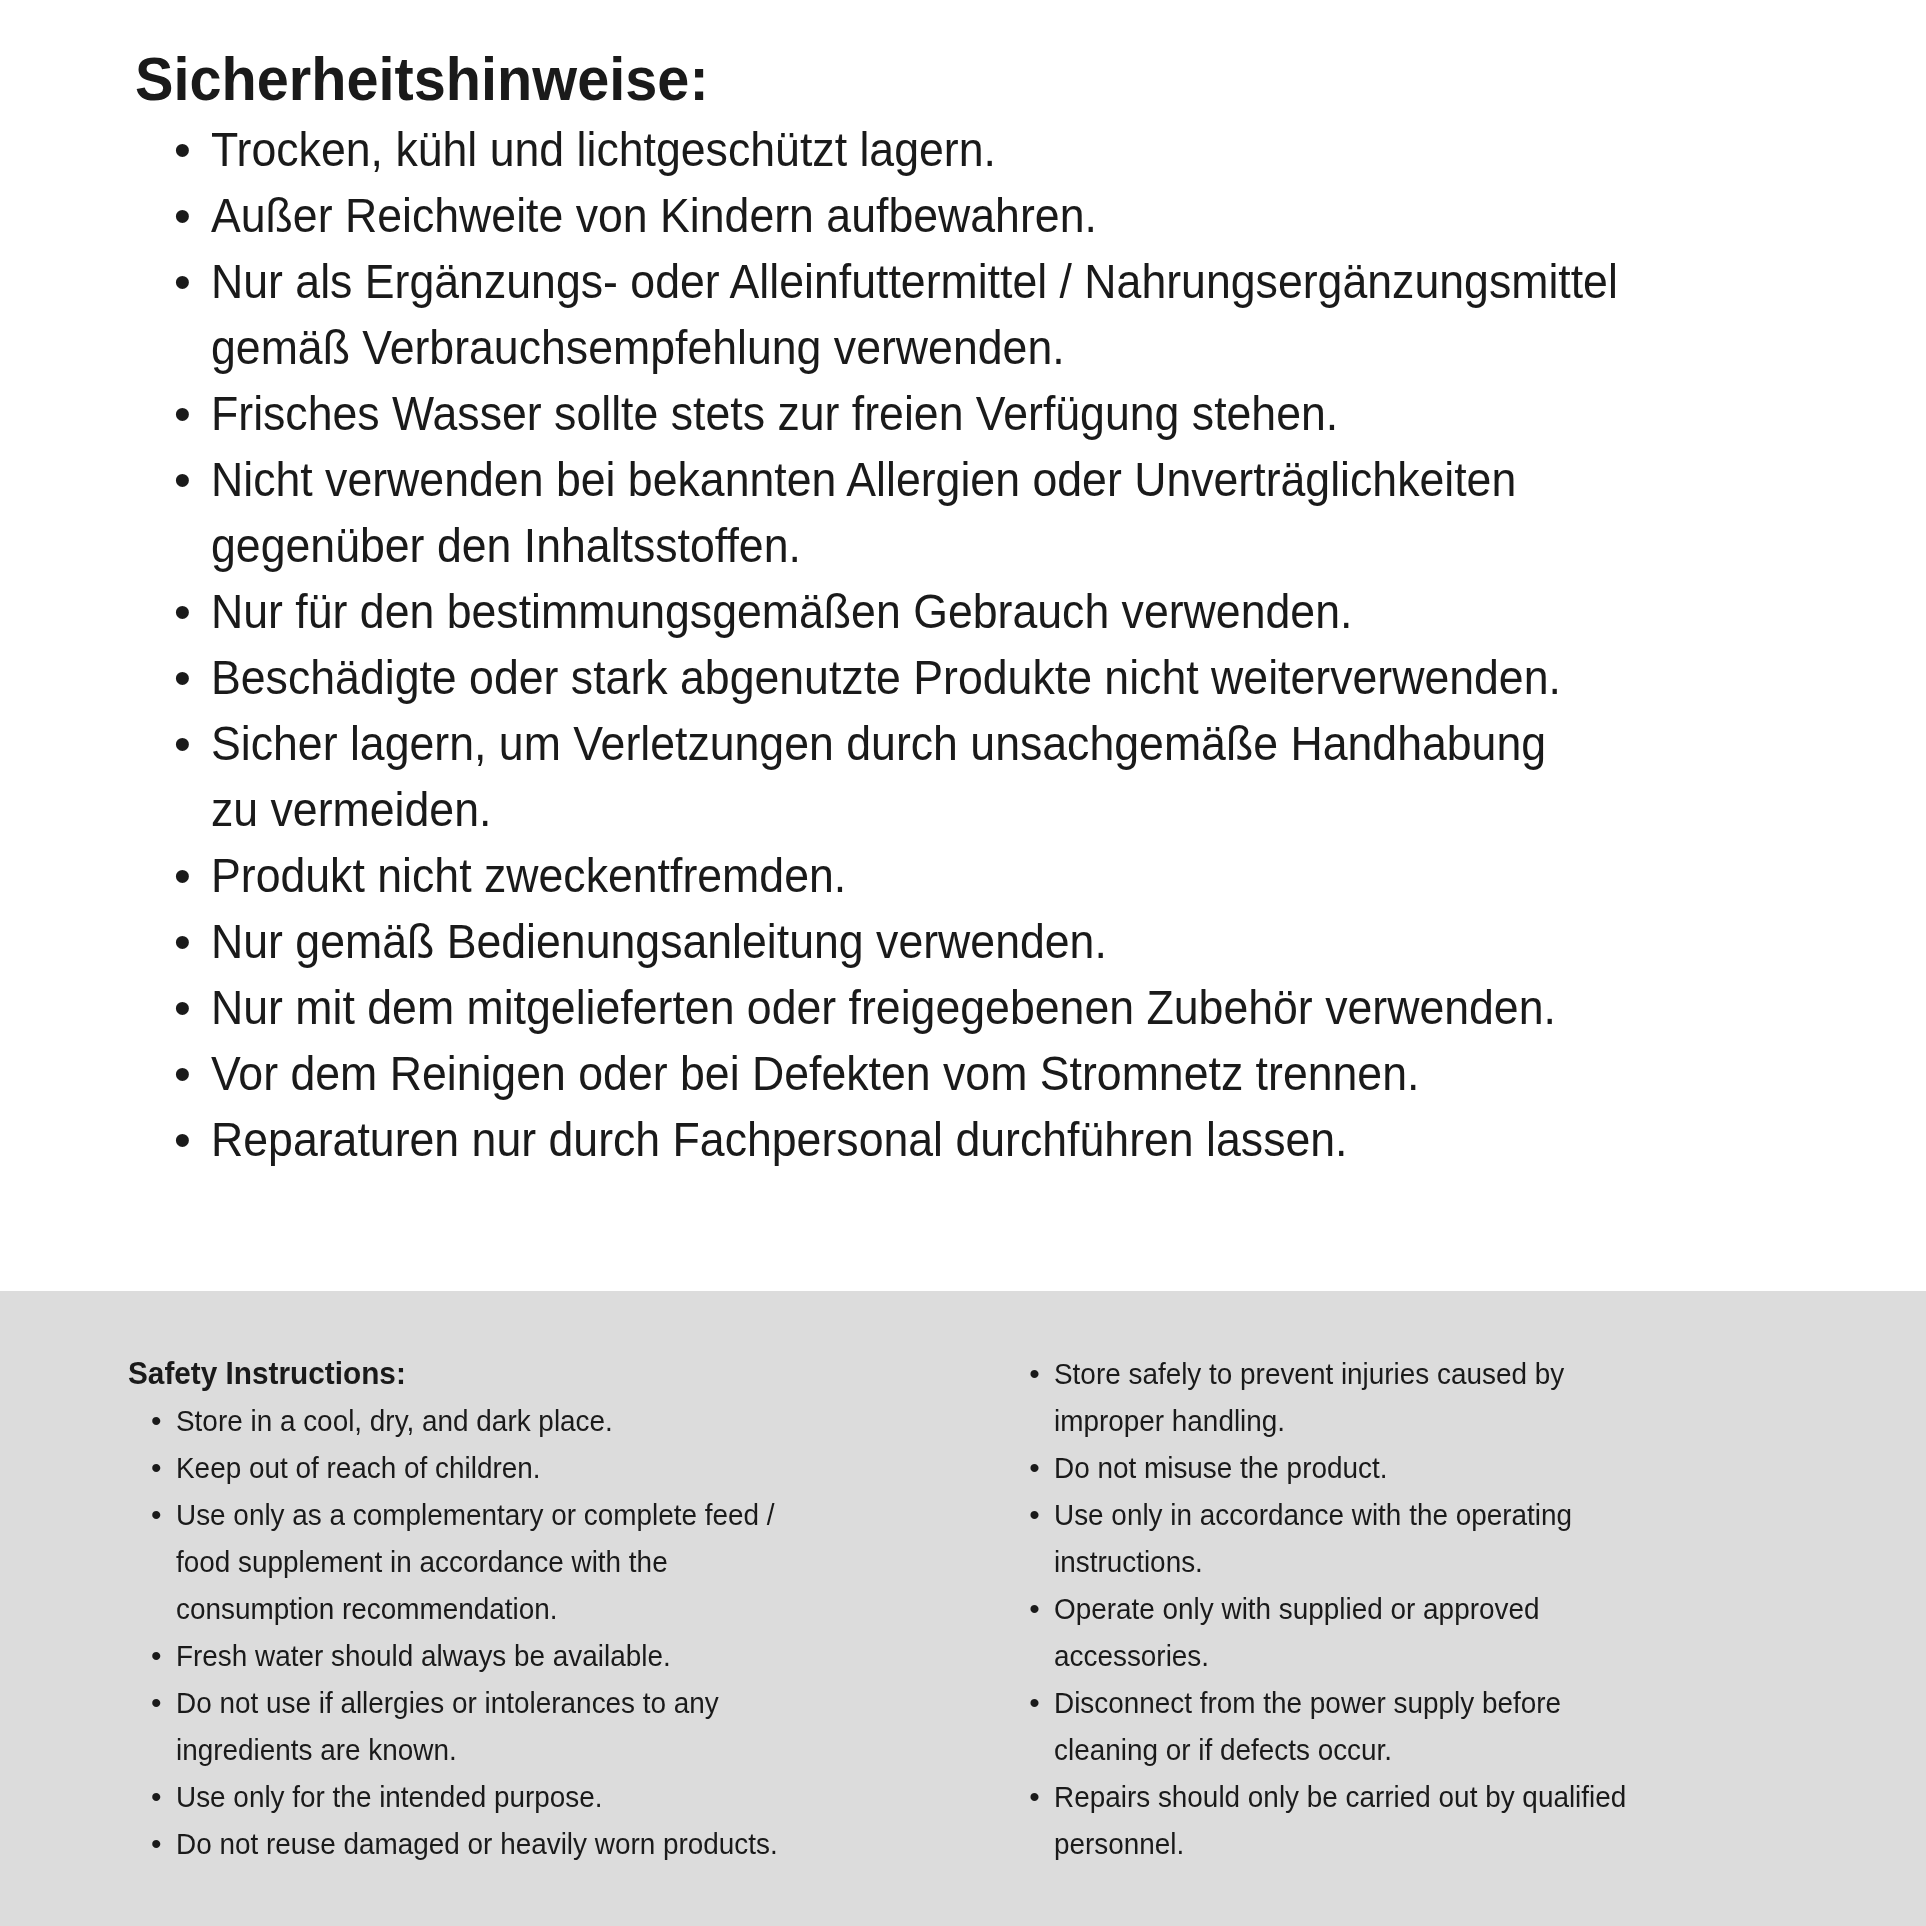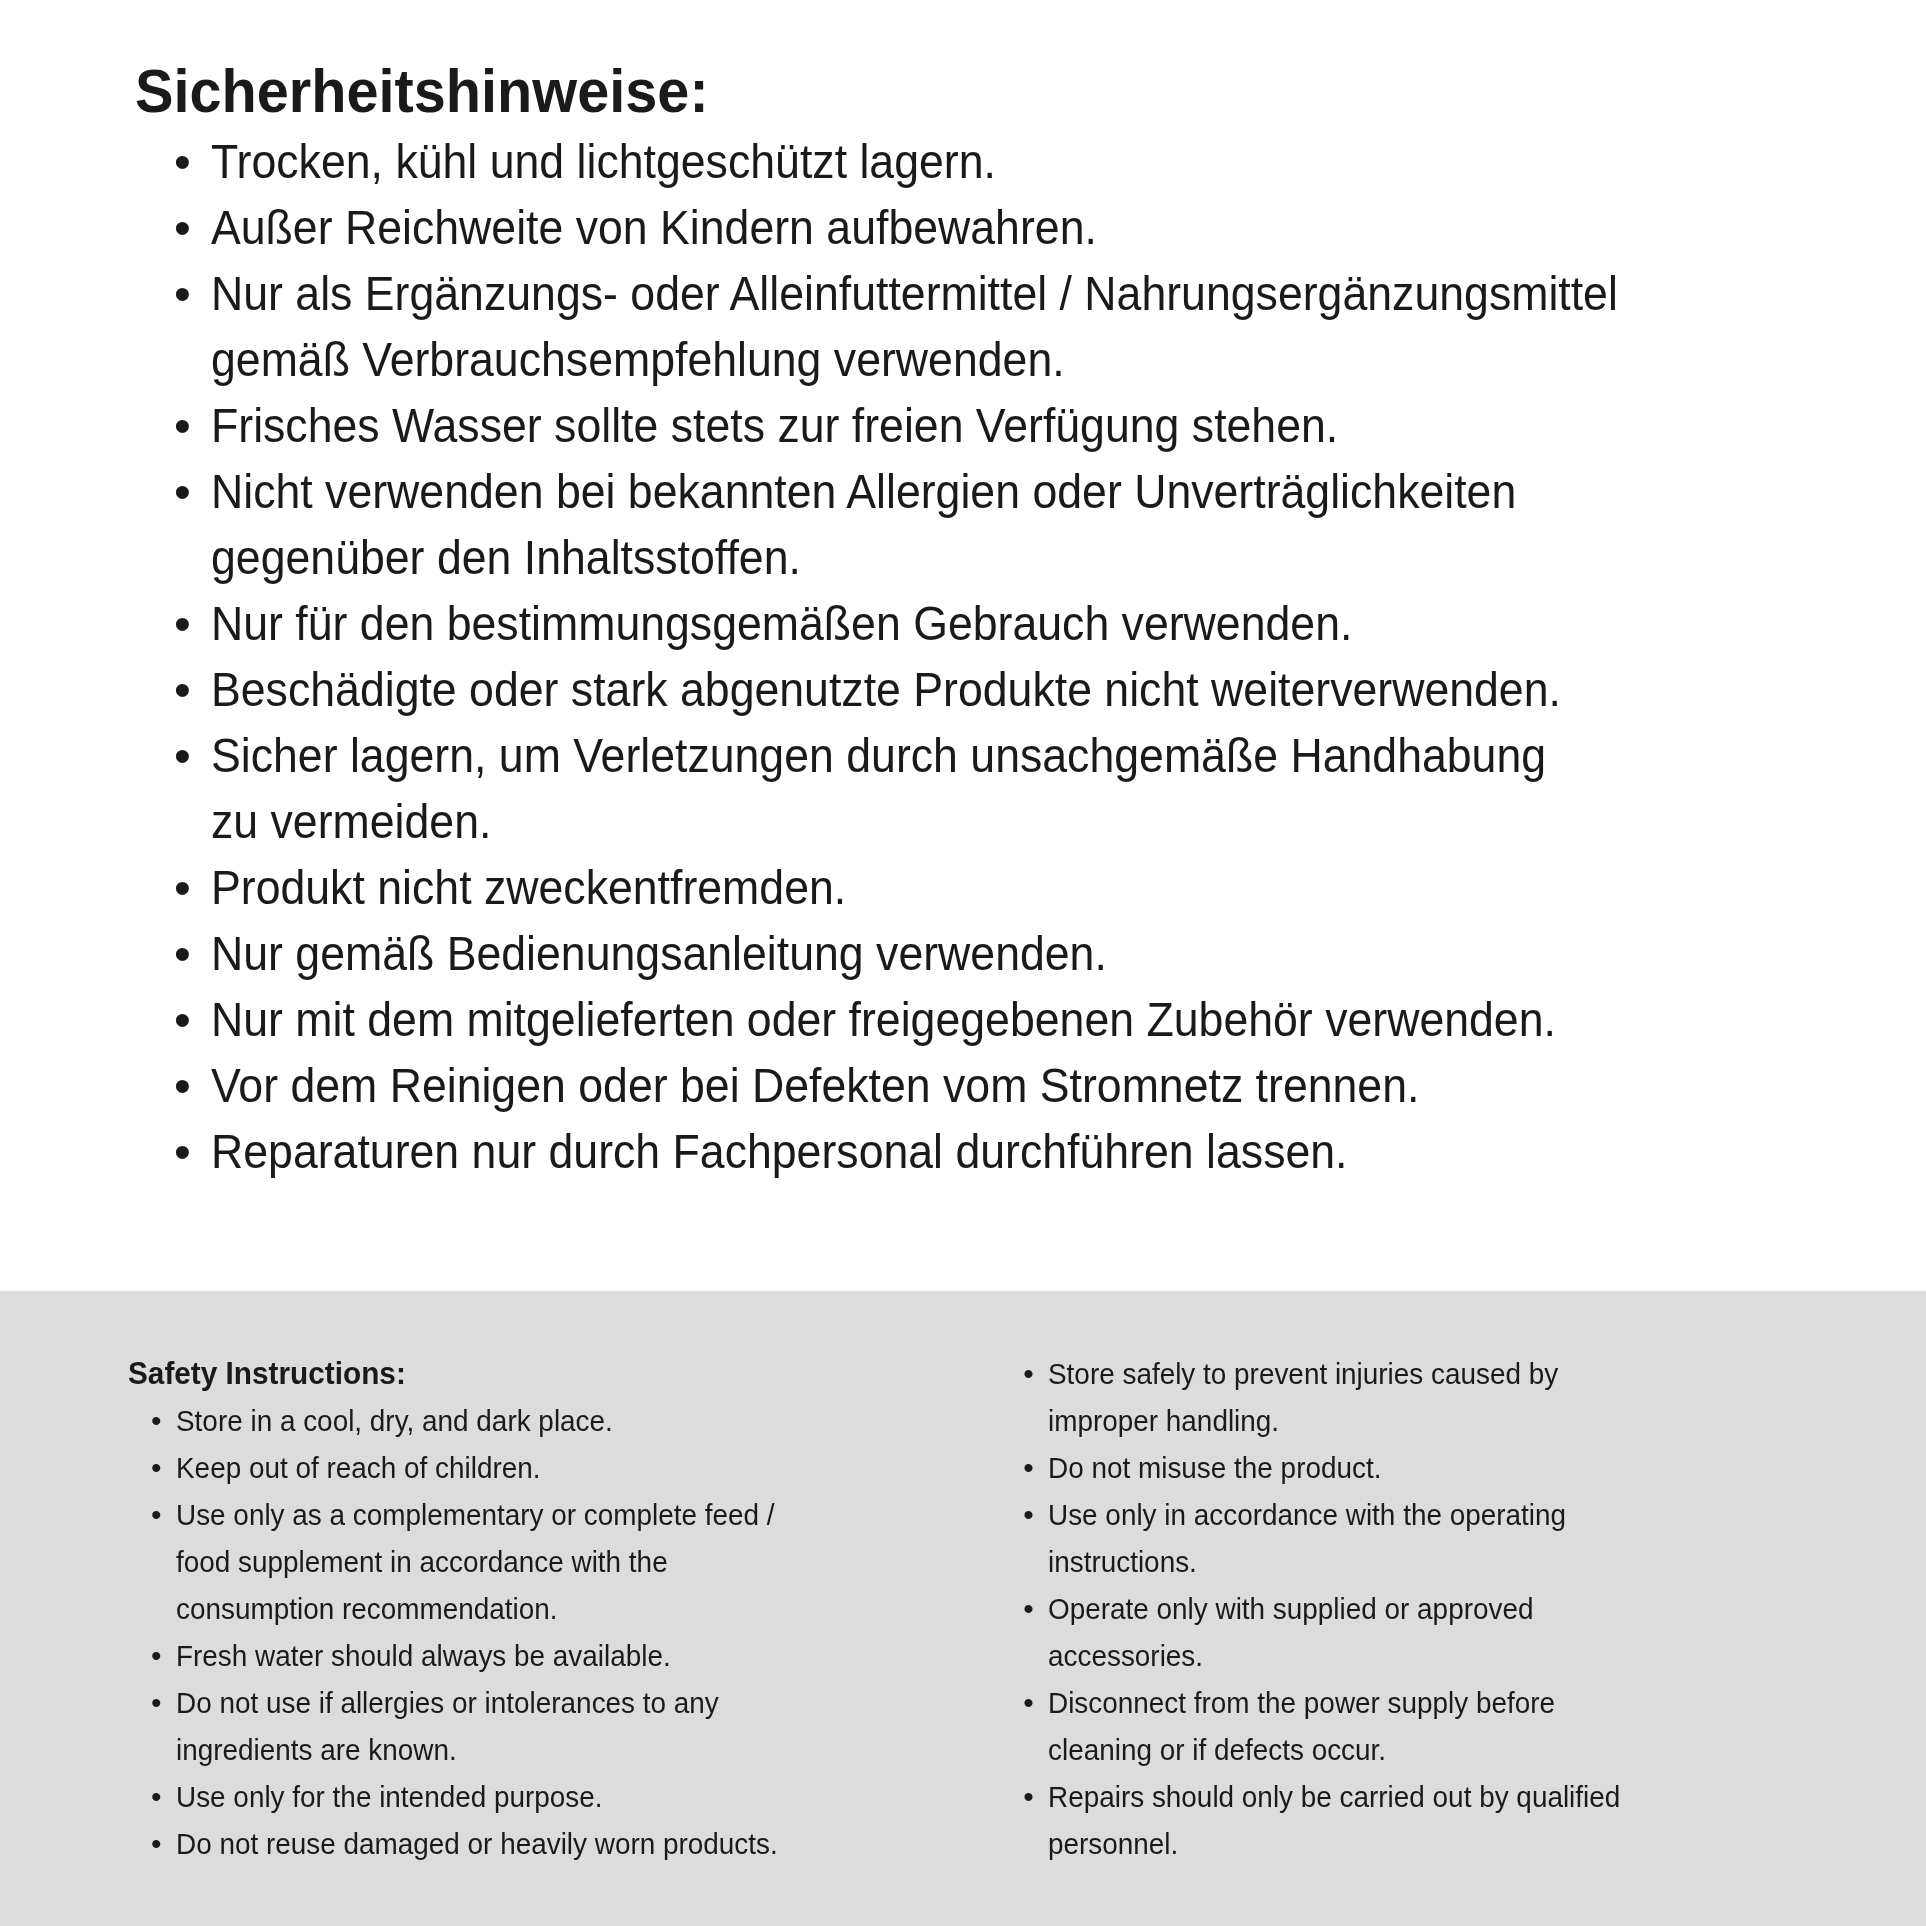--- a/index.html
+++ b/index.html
@@ -12,21 +12,21 @@
   body {
     width: 1926px;
     height: 1926px;
     background: var(--background);
     color: var(--text);
     font-family: "Liberation Sans", sans-serif;
     overflow: hidden;
   }
   .de-section {
     height: 1291px;
-    padding: 52px 0 0 135px;
+    padding: 40px 0 0 135px;
   }
   .de-heading {
     margin: 0;
     font-size: 62px;
     line-height: 77px;
     font-weight: 700;
   }
   .sq {
     display: inline-block;
     transform: scaleX(0.93);
@@ -47,20 +47,21 @@
     display: flex;
     align-items: flex-start;
     padding-left: 39px;
   }
   .de-list .b { flex: 0 0 37px; }
   .en-section {
     height: 636px;
     background: var(--panel);
     display: flex;
     padding: 59px 0 0 128px;
+    gap: 6px;
   }
   .col-left { flex: 0 0 894px; }
   .col-right { flex: 1 1 auto; }
   .en-heading {
     margin: 0;
     font-size: 32px;
     line-height: 47px;
     font-weight: 700;
   }
   .en-list {

